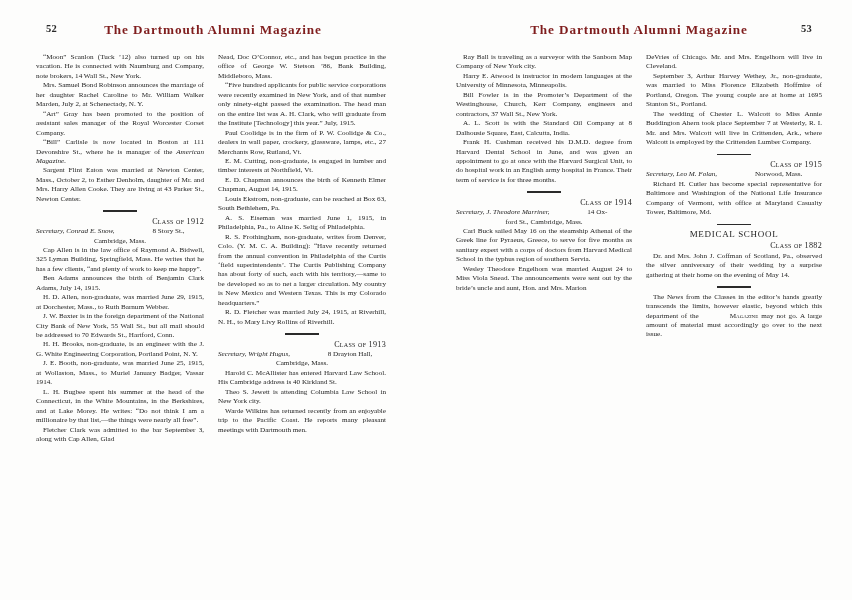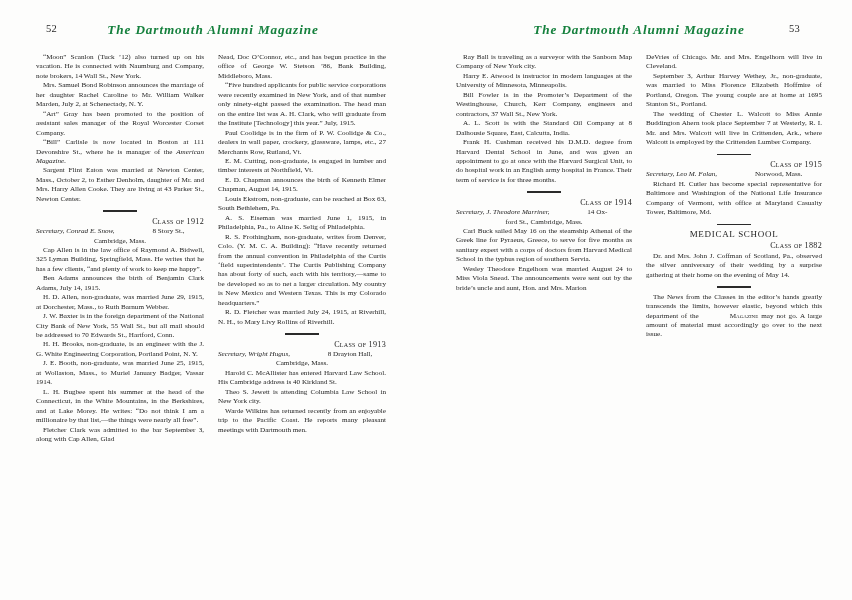--- a/index.html
+++ b/index.html
@@ -37,34 +37,33 @@
   
   .running-head {
     position: relative;
     height: 22px;
     margin-bottom: 9px;
   }
   .folio {
     position: absolute;
     top: 1px;
     font-size: 10.5px;
-    font-weight: normal;
+    font-weight: bold;
     letter-spacing: 0.2px;
     color: #2a2a2a;
   }
   .folio.left-folio { left: 10px; }
-  .folio.right-folio { right: 22px; }
+  .folio.right-folio { right: 10px; }
   .head-title {
     text-align: center;
     font-size: 13.2px;
     font-weight: bold;
     letter-spacing: 0.9px;
-    color: #15803d;
+    color: #7f1d1d;
     white-space: nowrap;
-    font-style: italic;
   }
 
   
   .cols {
     display: flex;
     gap: 14px;
     height: 540px;
   }
   .col {
     width: 168px;

